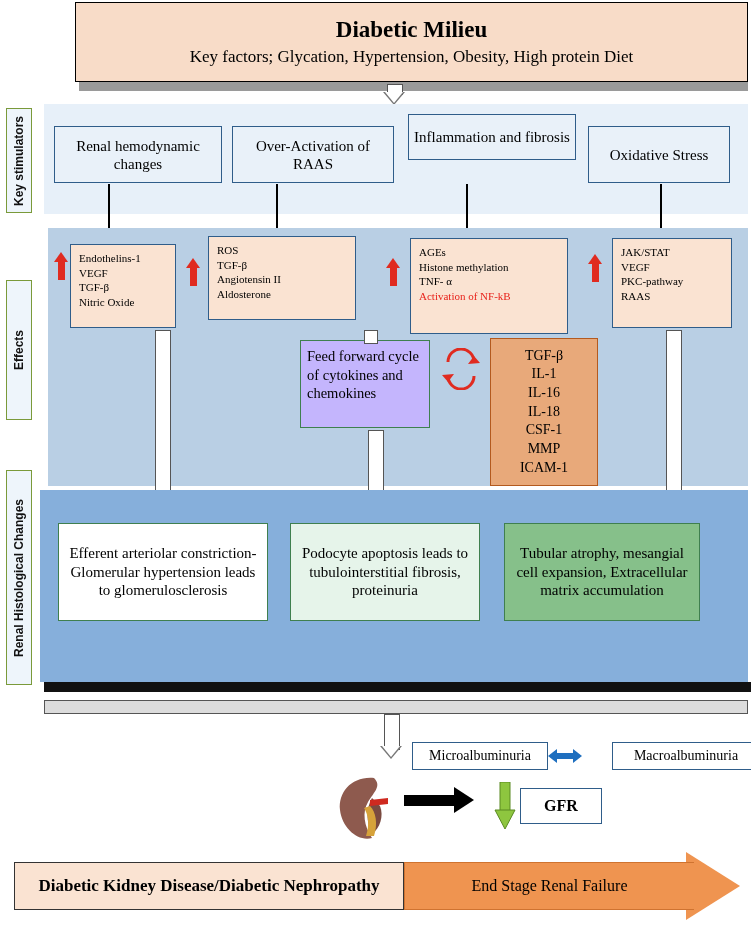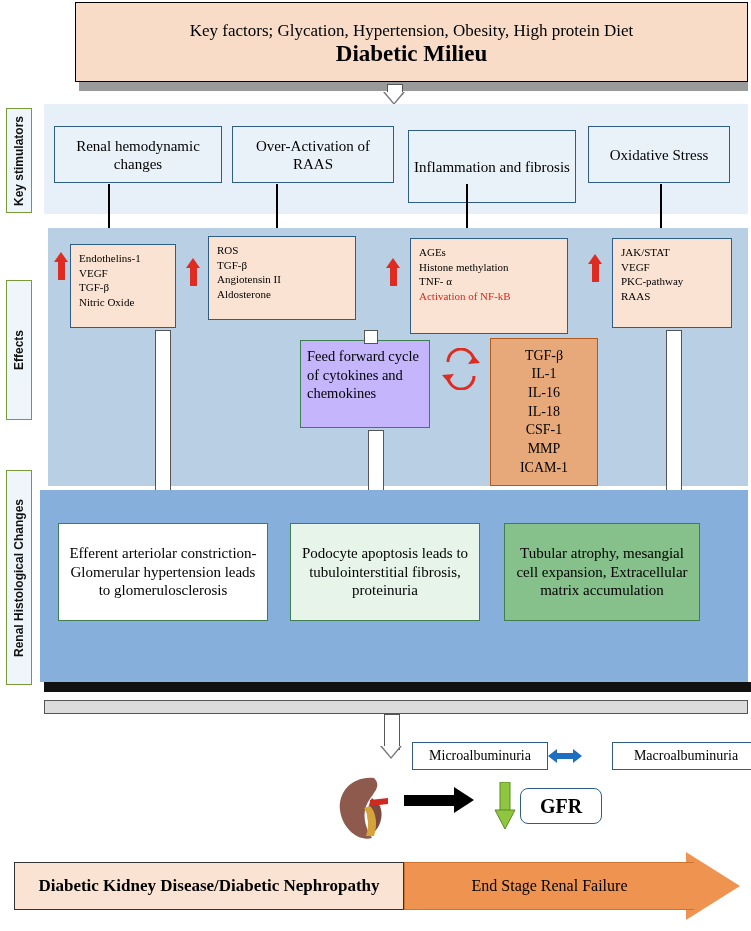--- a/index.html
+++ b/index.html
@@ -51,21 +51,21 @@
     text-align:center;font-size:15px;line-height:1.2;padding:4px;
   }
   .boxL{
     border:1px solid #2f5d8a;background:#fae3d2;
     font-size:11px;line-height:1.32;padding:6px 6px 6px 8px;text-align:left;
   }
 
   
   #stim1{left:54px;top:126px;width:168px;height:57px;}
   #stim2{left:232px;top:126px;width:162px;height:57px;}
-  #stim3{left:408px;top:130px;width:168px;height:73px;}
+  #stim3{left:408px;top:114px;width:168px;height:46px;}
   #stim4{left:588px;top:126px;width:142px;height:57px;}
 
   
   #eff1{left:70px;top:244px;width:106px;height:84px;}
   #eff2{left:208px;top:236px;width:148px;height:84px;}
   #eff3{left:410px;top:238px;width:158px;height:96px;}
   #eff4{left:612px;top:238px;width:120px;height:90px;}
   .red-text{color:#e8231b;}
 
   
@@ -129,21 +129,21 @@
     border-top:13px solid transparent;border-bottom:13px solid transparent;
     border-left:20px solid #000;position:absolute;
   }
   .wbox{
     border:1px solid #2f5d8a;background:#fff;
     display:flex;align-items:center;justify-content:center;
     font-size:14px;text-align:center;
   }
   #microalb{left:412px;top:742px;width:136px;height:28px;}
   #macroalb{left:612px;top:742px;width:148px;height:28px;}
-  #gfrbox{left:520px;top:788px;width:82px;height:36px;font-weight:bold;font-size:20px;border-radius:8px;}
+  #gfrbox{left:520px;top:788px;width:82px;height:36px;font-weight:bold;font-size:16px;}
   #dblarrow{left:548px;top:746px;width:34px;height:20px;}
   #green-down{left:494px;top:782px;width:22px;height:48px;}
 
   
   #final-left{
     left:14px;top:862px;width:390px;height:48px;
     background:#fae3d2;border:1px solid #333;
     display:flex;align-items:center;justify-content:center;
     font-weight:bold;font-size:17px;text-align:center;
   }
@@ -157,22 +157,22 @@
     left:686px;top:852px;width:0;height:0;position:absolute;
     border-top:34px solid transparent;border-bottom:34px solid transparent;
     border-left:54px solid #ef9450;
   }
 </style>
 </head>
 <body>
 
 <div class="abs" id="title-shadow"></div>
 <div class="abs" id="title-box">
+  <div id="title-main">Diabetic Milieu</div>
   <div id="title-sub">Key factors; Glycation, Hypertension, Obesity, High protein Diet</div>
-  <div id="title-main">Diabetic Milieu</div>
 </div>
 
 <div class="abs" style="left:387px;top:84px;width:14px;height:14px;">
   <div class="ba-stem" style="left:0;top:0;width:14px;height:10px;border-bottom:none;"></div>
   <div class="ba-head" style="left:-4px;top:8px;"></div>
   <div class="ba-head-inner" style="left:-2px;top:8px;"></div>
 </div>
 
 <div class="abs" id="band-stim"></div>
 <div class="abs vlabel" id="vlabel-stim">Key stimulators</div>

